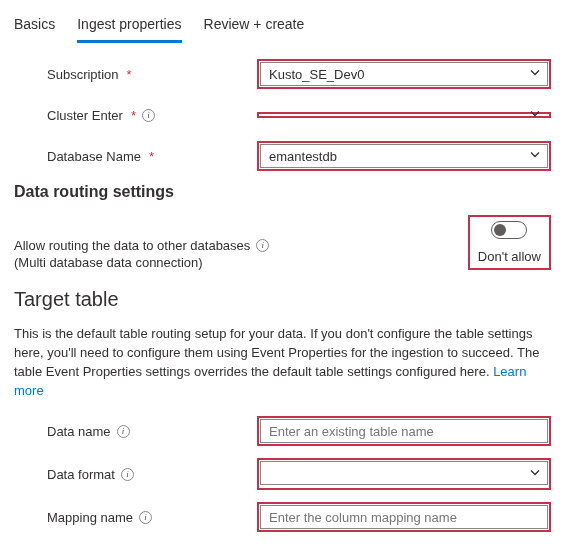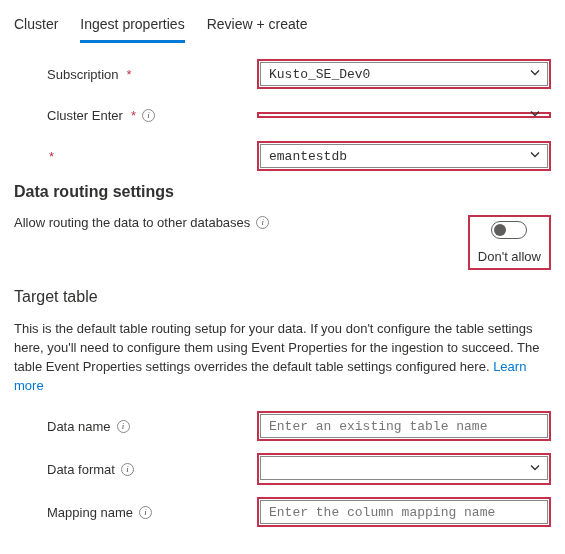--- a/index.html
+++ b/index.html
@@ -65,21 +65,21 @@
       border: 2px solid #c4314b;
       padding:1px;
     }
     .select, .text-input {
       width:100%;
       height:24px;
       border:1px solid #8a8886;
       background:#fff;
       font-size:13px;
       padding:0 24px 0 8px;
-      font-family:Liberation Mono, monospace;
+      font-family:Liberation Sans, sans-serif;
       color:#323130;
     }
     .text-input::placeholder { color:#767676; }
     .select {
       appearance:none;
       -webkit-appearance:none;
       background:#fff;
       cursor:pointer;
       text-align:left;
     }
@@ -90,21 +90,21 @@
       transform:translateY(-50%);
       pointer-events:none;
     }
     .section-title {
       font-size:16px;
       font-weight:600;
       margin: 2px 0 14px 0;
     }
     .routing-row {
       display:flex;
-      align-items:flex-start;
+      align-items:flex-end;
       justify-content:space-between;
       margin-bottom:18px;
     }
     .routing-text {
       display:flex;
       flex-direction:column;
       gap:2px;
     }
     .routing-line1 { display:flex; align-items:center; gap:6px; }
     .toggle-box {
@@ -123,33 +123,33 @@
       background:#fff;
       cursor:pointer;
     }
     .toggle-knob {
       width:12px;height:12px;
       background:#605e5c;
       border-radius:50%;
       position:absolute;
       left:2px; top:2px;
     }
-    .subsection-title { font-size:16px; margin-bottom:14px; }
+    .subsection-title { font-size:20px; margin-bottom:14px; }
     .desc {
       font-size:13px;
       line-height:1.45;
       margin-bottom:16px;
     }
     .link { color:#0078d4; cursor:pointer; }
   </style>
 </head>
 <body>
 
 <div class="tabs">
-  <div class="tab">Cluster</div>
+  <div class="tab">Basics</div>
   <div class="tab active">Ingest properties</div>
   <div class="tab">Review + create</div>
 </div>
 
 <div class="form-row">
   <div class="form-label">
     <span>Subscription</span>
       <span class="req">*</span>
   </div>
   <div class="field-wrap highlight">
@@ -172,40 +172,42 @@
     <span class="chevron">
       <svg width="12" height="12" viewBox="0 0 12 12">
           <path d="M2 4 L6 8 L10 4" fill="none" stroke="#323130" stroke-width="1.3"></path>
         </svg>
     </span>
   </div>
 </div>
 
 <div class="form-row">
   <div class="form-label">
+    <span>Database Name</span>
       <span class="req">*</span>
   </div>
   <div class="field-wrap highlight">
     <button class="select">emantestdb</button>
     <span class="chevron">
       <svg width="12" height="12" viewBox="0 0 12 12">
           <path d="M2 4 L6 8 L10 4" fill="none" stroke="#323130" stroke-width="1.3"></path>
         </svg>
     </span>
   </div>
 </div>
 
 <div class="section-title">Data routing settings</div>
 
 <div class="routing-row">
   <div class="routing-text">
     <div class="routing-line1">
       <span>Allow routing the data to other databases</span>
       <span class="info-icon">i</span>
     </div>
+    <div>(Multi database data connection)</div>
   </div>
   <div class="toggle-box">
     <div class="toggle">
       <div class="toggle-knob"></div>
     </div>
     <span>Don't allow</span>
   </div>
 </div>
 
 <div class="subsection-title">Target table</div>

